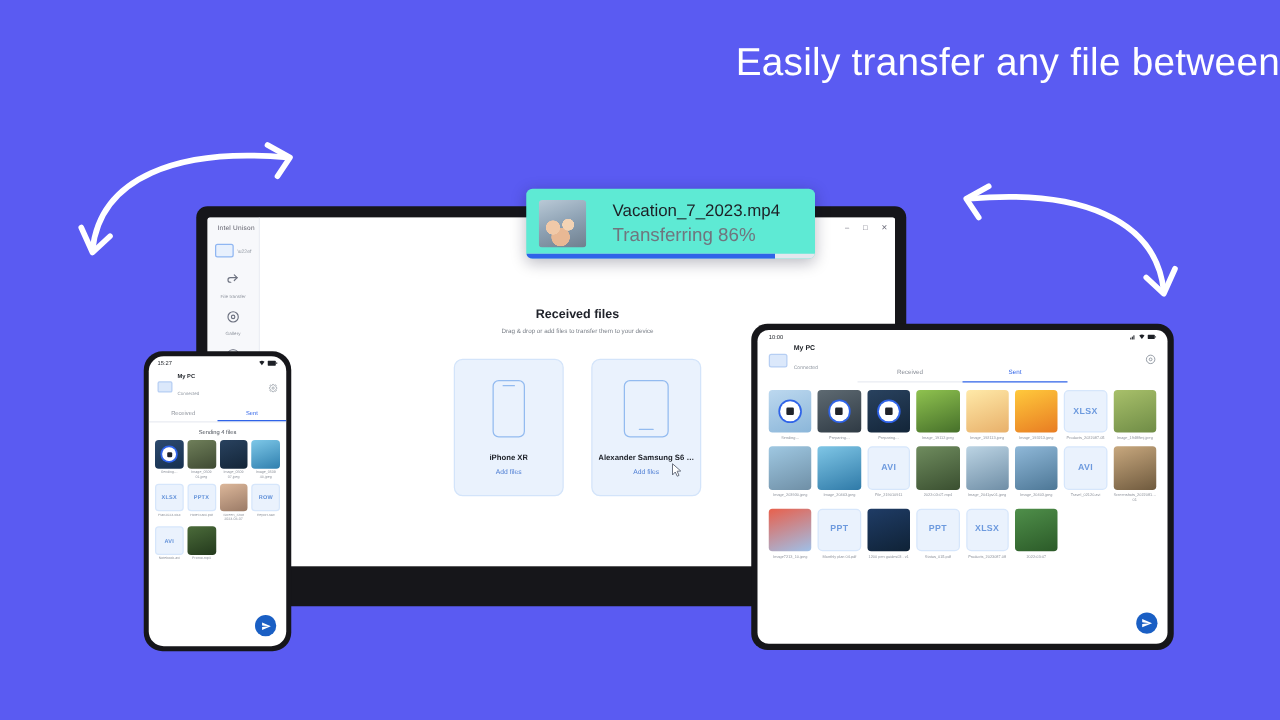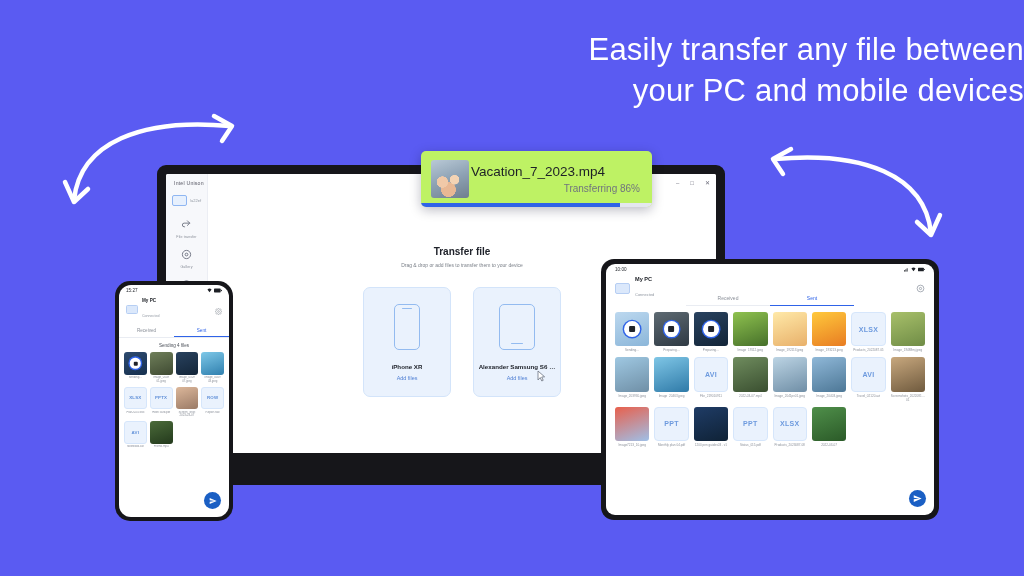--- a/index.html
+++ b/index.html
@@ -138,44 +138,44 @@
     white-space: nowrap; overflow: hidden;
   }
   .dev-add { font-size: 5.4px; color: #4f7fd4; margin-top: 5px; }
   .cursor-arrow { position: absolute; right: 14px; bottom: 14px; }
 
   
   .popup {
     position: absolute;
     left: 421px; top: 151px;
     width: 231px; height: 56px;
-    background: #bef264;
+    background: #5eead4;
     border-radius: 5px;
     box-shadow: 0 3px 12px rgba(10,10,40,.28);
     display: flex; align-items: center;
     padding: 0 12px 0 10px;
-    gap: 2px;
+    gap: 21px;
     overflow: hidden;
     z-index: 30;
   }
   .popup-thumb {
     width: 38px; height: 38px; border-radius: 3px;
     flex: 0 0 38px;
     background:
       radial-gradient(circle at 30% 58%, #f0c9a8 0 16%, transparent 17%),
       radial-gradient(circle at 62% 52%, #f3d3b4 0 15%, transparent 16%),
       radial-gradient(circle at 46% 78%, #e8b894 0 20%, transparent 21%),
       linear-gradient(160deg, #b9c9d6 0%, #8fa3b5 48%, #6f7f8e 100%);
   }
   .popup-txt { flex: 1; min-width: 0; }
   .popup-title {
     font-size: 13.5px; color: #1d2026; line-height: 1.15;
     white-space: nowrap;
   }
-  .popup-status { font-size: 10px; color: #70757e; margin-top: 3px; text-align: right; }
+  .popup-status { font-size: 15px; color: #70757e; margin-top: 3px; }
   .popup-bar {
     position: absolute; left: 0; bottom: 0; height: 4px; width: 100%;
     background: #e4e7ee;
   }
   .popup-bar-fill { height: 100%; background: #2f63e8; }
 
   
   .phone {
     position: absolute;
     left: 115px; top: 281px;
@@ -324,21 +324,20 @@
     display: flex; align-items: center; justify-content: center;
     font-size: 7px; font-weight: bold; color: #6d9ade;
     letter-spacing: .3px;
   }
 </style>
 </head>
 <body>
 
 <div class="headline">
   <span class="l1">Easily transfer any file between</span>
-  <span class="l2">your PC and mobile devices</span>
 </div>
 
 <svg class="arrow-left" width="185" height="100" viewBox="0 0 185 100">
   <path d="M12 88 C 18 30, 80 6, 168 14" fill="none" stroke="#ffffff" stroke-width="4.5" stroke-linecap="round"></path>
   <path d="M3 70 L12 90 L26 77" fill="none" stroke="#ffffff" stroke-width="4.5" stroke-linecap="round" stroke-linejoin="round"></path>
   <path d="M152 4 L170 14 L160 29" fill="none" stroke="#ffffff" stroke-width="4.5" stroke-linecap="round" stroke-linejoin="round"></path>
 </svg>
 
 <svg class="arrow-right" width="185" height="100" viewBox="0 0 185 100">
   <path d="M17 14 C 105 6, 167 30, 173 88" fill="none" stroke="#ffffff" stroke-width="4.5" stroke-linecap="round"></path>
@@ -396,21 +395,21 @@
       <div class="lap-side-item">
         <span class="ic">
           <svg width="11" height="11" viewBox="0 0 24 24" fill="none" stroke="#6d7280" stroke-width="2" stroke-linecap="round" stroke-linejoin="round">
             <path d="M22 16.9v3a2 2 0 0 1-2.2 2 19.8 19.8 0 0 1-8.6-3.1 19.5 19.5 0 0 1-6-6A19.8 19.8 0 0 1 2.1 4.2 2 2 0 0 1 4.1 2h3a2 2 0 0 1 2 1.7c.1 1 .4 1.9.7 2.8a2 2 0 0 1-.4 2.1L8.1 9.9a16 16 0 0 0 6 6l1.3-1.3a2 2 0 0 1 2.1-.5c.9.4 1.8.6 2.8.8a2 2 0 0 1 1.7 2z"></path>
           </svg>
         </span>
       </div>
     </div>
 
     <div class="lap-main">
-      <div class="lap-h1">Transfer file</div>
+      <div class="lap-h1">Received files</div>
       <div class="lap-sub">Drag &amp; drop or add files to transfer them to your device</div>
 
       <div class="card-row">
         <div class="dev-card">
           <div class="dev-shape-phone">
             <div class="dev-notch"></div>
           </div>
           <div class="dev-name">iPhone XR</div>
           <div class="dev-add">Add files</div>
         </div>

